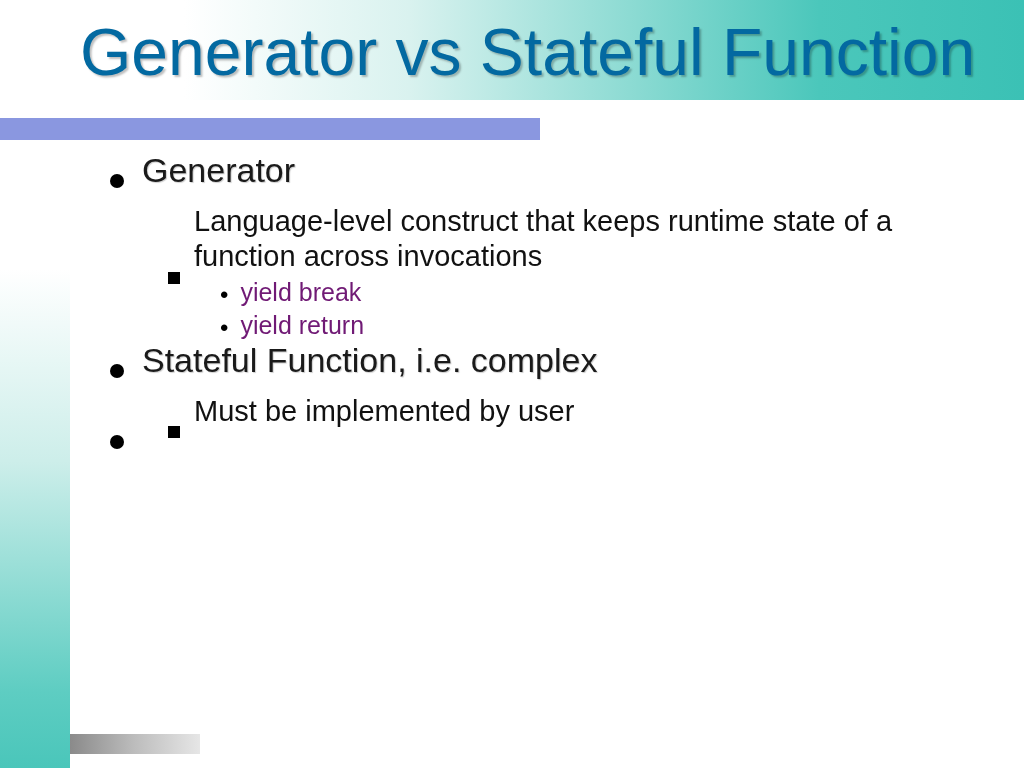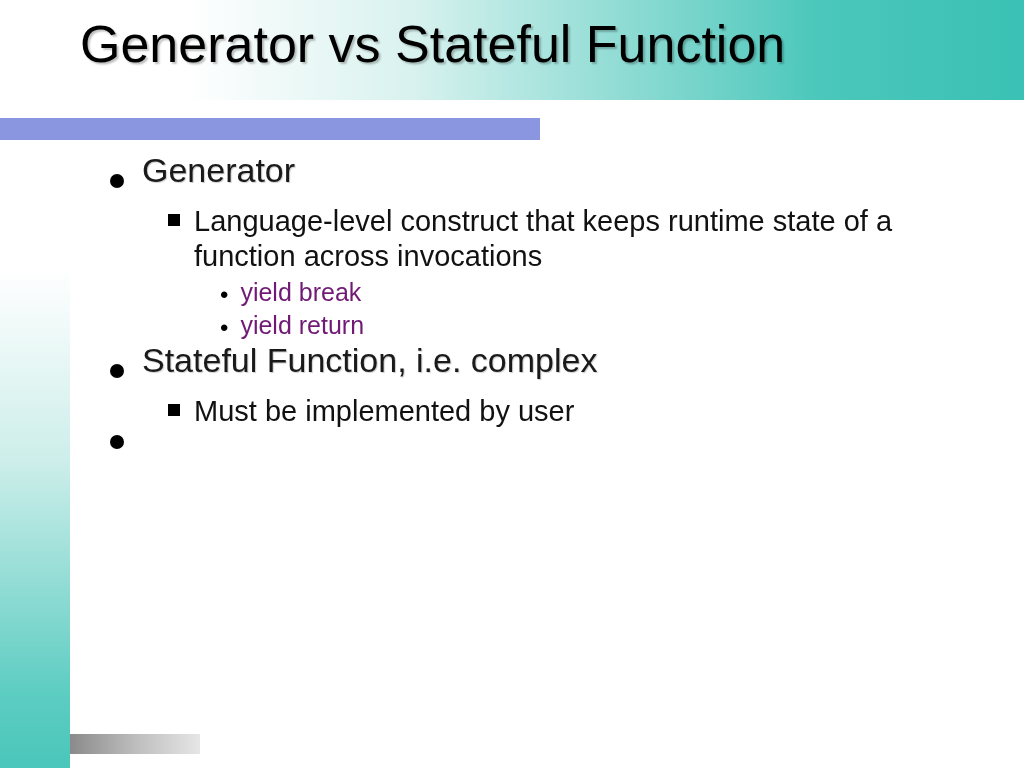--- a/index.html
+++ b/index.html
@@ -28,22 +28,22 @@
     left: 70px;
     bottom: 14px;
     width: 130px;
     height: 20px;
     background: linear-gradient(to right, #8a8a8a 0%, #bdbdbd 50%, #e6e6e6 100%);
   }
   .title {
     position: absolute;
     top: 14px;
     left: 80px;
-    font-size: 52px;
-    color: #000000;
+    font-size: 66px;
+    color: #0369a1;
     text-shadow: 2px 2px 2px rgba(0,0,0,0.25);
     white-space: nowrap;
   }
   .purple-bar {
     position: absolute;
     top: 118px;
     left: 0;
     width: 540px;
     height: 22px;
     background: #8a97e0;
@@ -69,21 +69,21 @@
     position: relative;
     top: 6px;
   }
   .l1-text {
     font-size: 34px;
     color: #1a1a1a;
     text-shadow: 1px 1px 1px rgba(0,0,0,0.2);
   }
   .l2 {
     display: flex;
-    align-items: flex-start;
+    align-items: flex-end;
     margin-left: 58px;
     margin-top: 14px;
   }
   .square {
     width: 12px; height: 12px;
     background: #000;
     flex: 0 0 auto;
     margin-right: 14px;
     position: relative;
     top: 10px;

